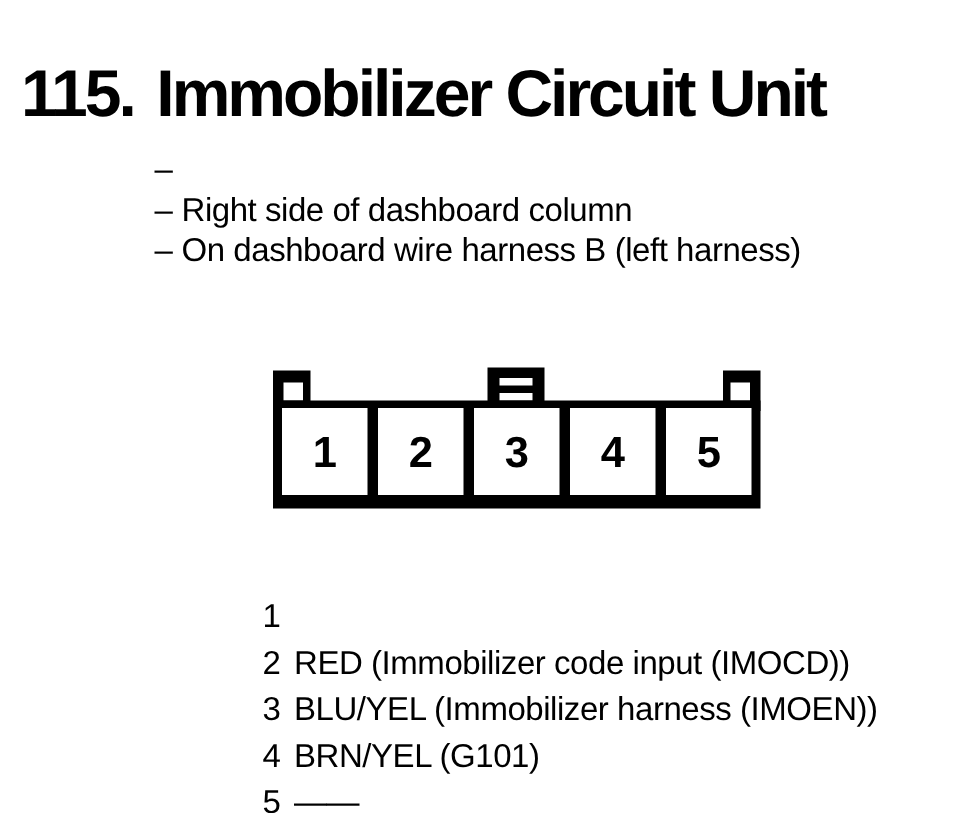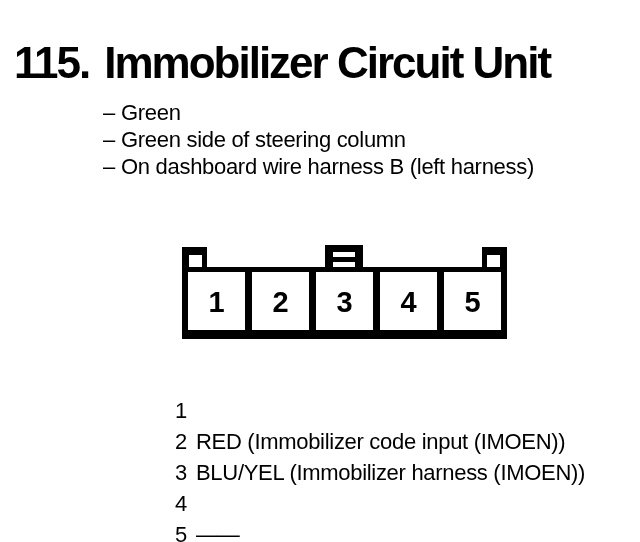--- a/index.html
+++ b/index.html
@@ -140,25 +140,24 @@
 <div class="page">
 
   <div class="heading">
     <span>115.</span>
     <span>Immobilizer Circuit Unit</span>
   </div>
 
   <div class="details">
     <div class="detail-item">
       <span class="detail-dash">–</span>
-      <span>Green</span>
     </div>
     <div class="detail-item">
       <span class="detail-dash">–</span>
-      <span>Green side of steering column</span>
+      <span>Right side of dashboard column</span>
     </div>
     <div class="detail-item">
       <span class="detail-dash">–</span>
       <span>On dashboard wire harness B (left harness)</span>
     </div>
   </div>
 
   <div class="connector">
     <div class="corner-tab tab-left">
       <div class="corner-notch"></div>
@@ -178,28 +177,29 @@
       <div class="pin-cavity">5</div>
     </div>
   </div>
 
   <div class="pinout">
     <div class="pinout-row">
       <span class="pinout-num">1</span>
     </div>
     <div class="pinout-row">
       <span class="pinout-num">2</span>
-      <span>RED (Immobilizer code input (IMOEN))</span>
+      <span>RED (Immobilizer code input (IMOCD))</span>
     </div>
     <div class="pinout-row">
       <span class="pinout-num">3</span>
       <span>BLU/YEL (Immobilizer harness (IMOEN))</span>
     </div>
     <div class="pinout-row">
       <span class="pinout-num">4</span>
+      <span>BRN/YEL (G101)</span>
     </div>
     <div class="pinout-row">
       <span class="pinout-num">5</span>
       <span>——</span>
     </div>
   </div>
 
 </div>
 
 </body></html>

